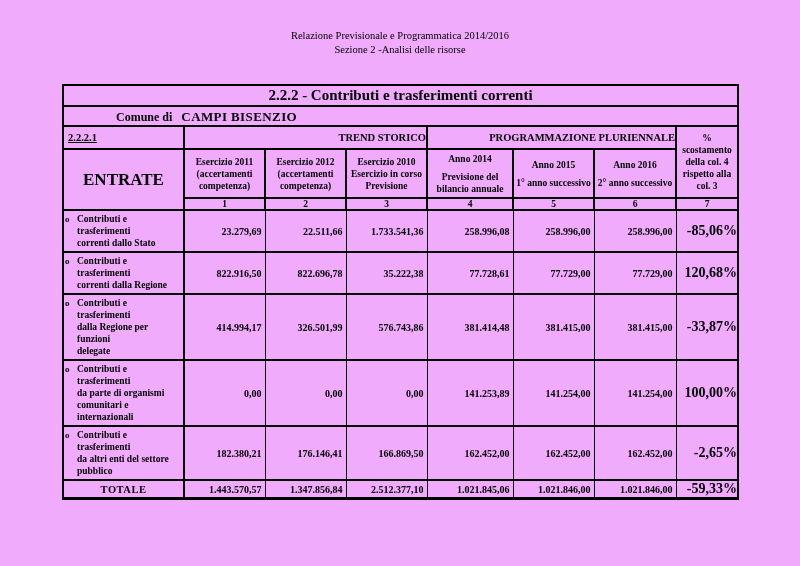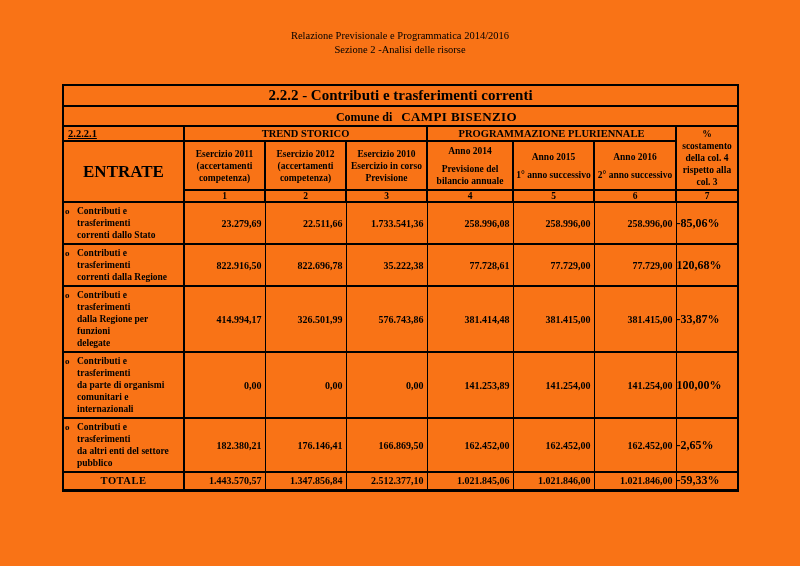--- a/index.html
+++ b/index.html
@@ -2,21 +2,21 @@
 <html><head>
 <meta charset="utf-8">
 <style>
   * { margin:0; padding:0; box-sizing:border-box; }
   html,body { background:#ffffff; }
   body {
     width:800px; height:566px;
     font-family:"Liberation Serif", serif;
     color:#000;
   }
-  .page { position:relative; width:800px; height:566px; background:#f97316; overflow:hidden; }
+  .page { position:relative; width:800px; height:566px; background:#f0abfc; overflow:hidden; }
 
   .doc-header {
     position:absolute; top:29px; left:0; width:100%;
     text-align:center; font-size:10.5px; line-height:14px; font-weight:normal;
   }
 
   table.budget-table {
     position:absolute; left:62px; top:84px;
     width:675px; border-collapse:collapse; table-layout:fixed;
     border:2px solid #000; border-bottom:3px solid #000;
@@ -26,32 +26,31 @@
     overflow:hidden;
   }
 
   .title-cell {
     height:21px; text-align:center; font-size:15px;
     border-bottom:2px solid #000 !important;
   }
   .comune-cell {
     height:17px; padding-left:52px;
     border-bottom:2px solid #000 !important;
-    text-align:center;
   }
   .comune-label { font-size:12px; }
   .comune-value { font-size:13px; margin-left:9px; letter-spacing:0.4px; }
 
   .sec-code {
-    height:15px; font-size:10.5px; padding-left:4px;
+    height:23px; font-size:10.5px; padding-left:4px;
     border:2px solid #000 !important;
   }
   .sec-code span { text-decoration:underline; }
   .group-head {
-    font-size:10.5px; text-align:center;
+    font-size:10.5px; text-align:right;
     border:2px solid #000 !important;
   }
   .pct-head {
     font-size:9.5px; text-align:center; white-space:pre-line; line-height:12px;
     border:2px solid #000 !important;
   }
   .entrate-cell {
     font-size:17px; text-align:center;
     border:2px solid #000 !important;
   }
@@ -78,21 +77,21 @@
   }
   .bullet { position:absolute; left:1px; top:2px; font-size:9px; }
   .label-text { white-space:pre-line; }
 
   .num-cell {
     font-size:10px; text-align:right; padding-right:3px;
     border-top:2px solid #000 !important;
     border-bottom:2px solid #000 !important;
   }
   .pct-cell {
-    font-size:12px; text-align:left;
+    font-size:14px; text-align:right;
     border-top:2px solid #000 !important;
     border-bottom:2px solid #000 !important;
     border-right:2px solid #000 !important;
   }
   tr.r1 td { height:36px; }
   tr.r2 td { height:36px; }
   tr.r3 td { height:47px; }
   tr.r4 td { height:42px; }
   tr.r5 td { height:36px; }
   tr.total-row td { height:18px; }

